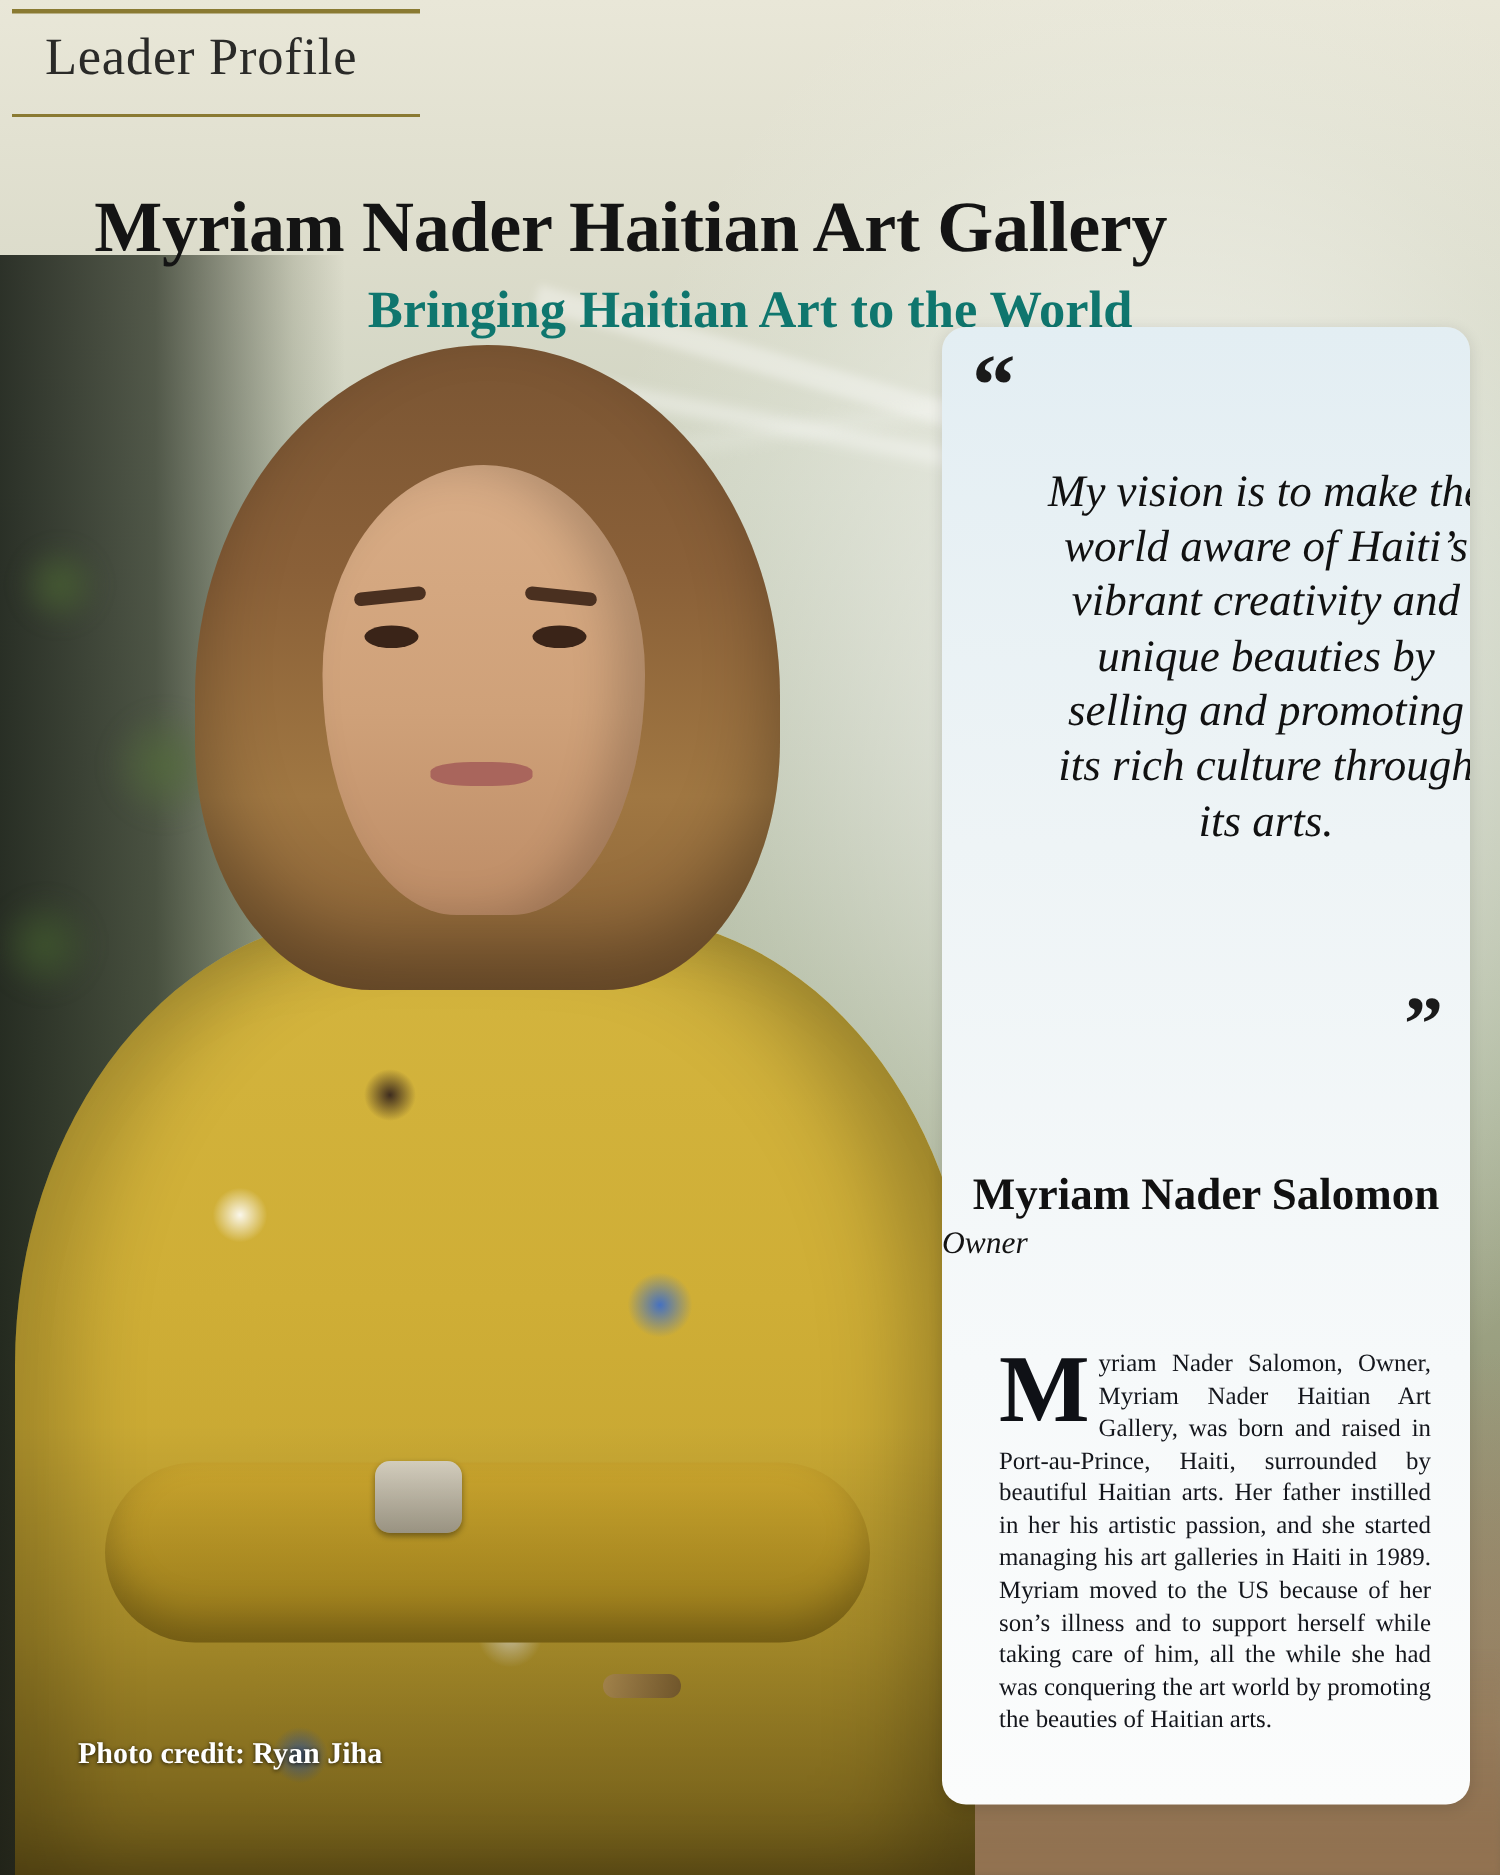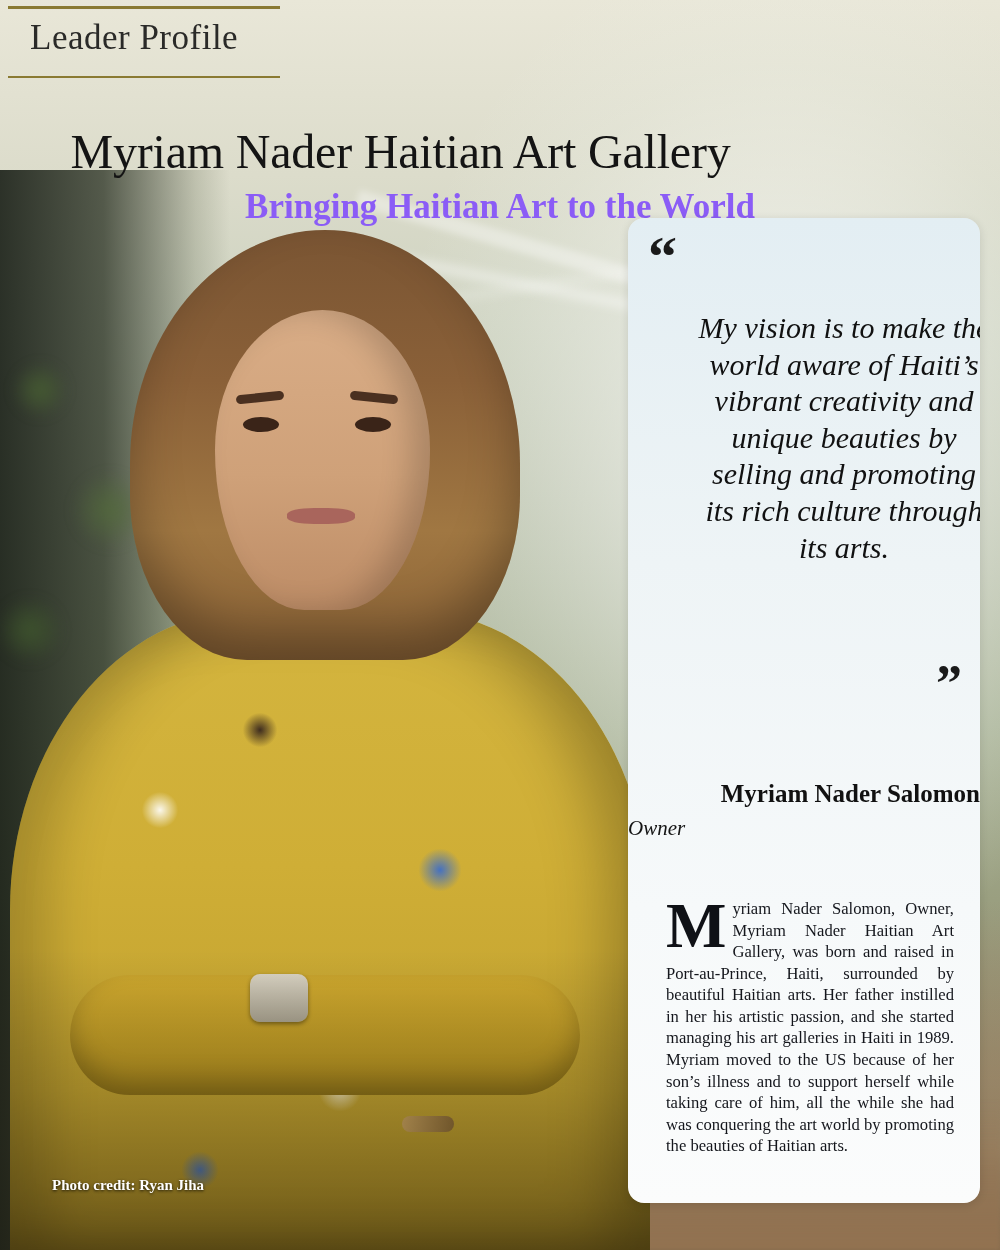--- a/index.html
+++ b/index.html
@@ -190,33 +190,34 @@
     height: 2px;
     background: #8a7a32;
   }
   .title {
     position: absolute;
     left: 0;
     top: 92px;
     width: 801px;
     text-align: center;
     font-size: 48px;
-    font-weight: normal;
+    font-weight: bold;
     color: #141414;
     letter-spacing: -0.2px;
     font-family: "Liberation Serif", serif;
+    padding-left: 20px;
   }
   .subtitle {
     position: absolute;
     left: 0;
     top: 158px;
     width: 1000px;
     text-align: center;
     font-size: 35px;
-    color: #8b5cf6;
+    color: #0f766e;
     font-family: "Liberation Serif", serif;
   }
 
   
   .quote-card {
     position: absolute;
     left: 628px;
     top: 218px;
     width: 352px;
     height: 985px;
@@ -253,22 +254,22 @@
     font-size: 52px;
     font-weight: bold;
     color: #1a1a1a;
     font-family: "Liberation Serif", serif;
     line-height: 1;
   }
   .person-name {
     position: absolute;
     left: 0; top: 562px;
     width: 352px;
-    text-align: right;
-    font-size: 25px;
+    text-align: center;
+    font-size: 30px;
     font-weight: bold;
     color: #111111;
   }
   .person-role {
     position: absolute;
     left: 0; top: 598px;
     width: 352px;
     font-size: 21px;
     font-style: italic;
     color: #141414;
@@ -291,22 +292,22 @@
     font-weight: bold;
     padding: 2px 6px 0 0;
     color: #0f1116;
     font-family: "Liberation Serif", serif;
   }
 
   
   .photo-credit {
     position: absolute;
     left: 52px;
-    bottom: 56px;
-    font-size: 15px;
+    bottom: 69px;
+    font-size: 20px;
     font-weight: bold;
     color: #ffffff;
     text-shadow: 0 1px 3px rgba(0,0,0,0.8);
     font-family: "Liberation Serif", serif;
   }
 </style>
 </head>
 <body>
 
 <div class="page">

